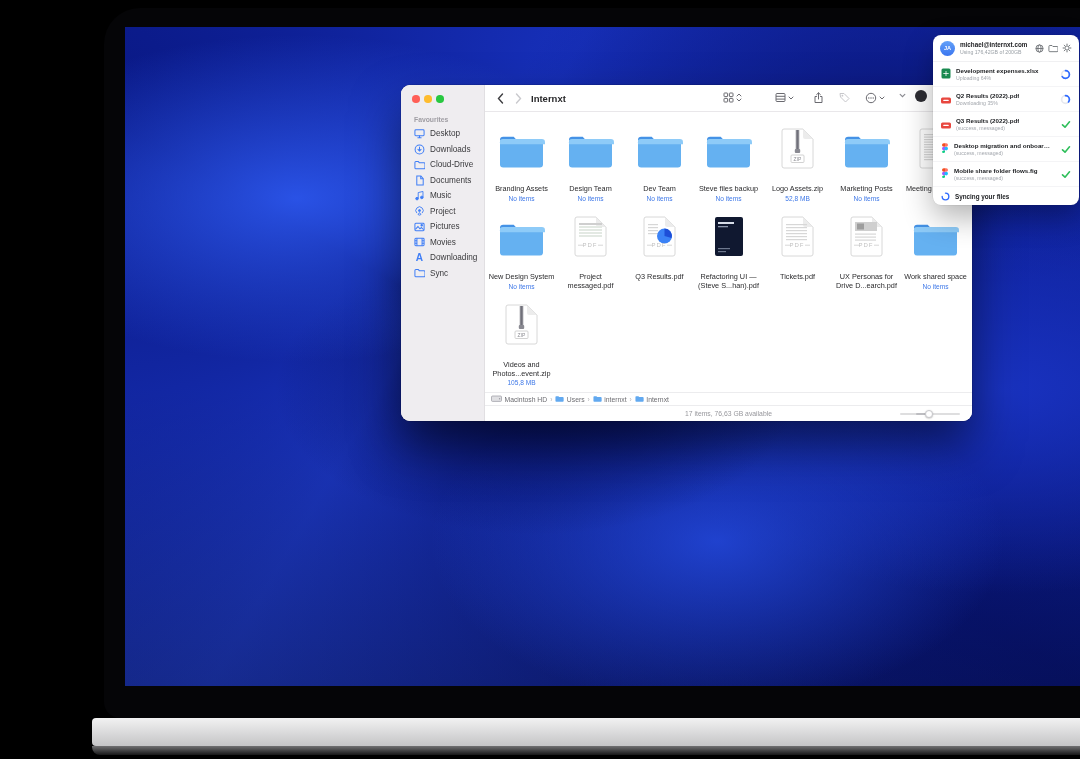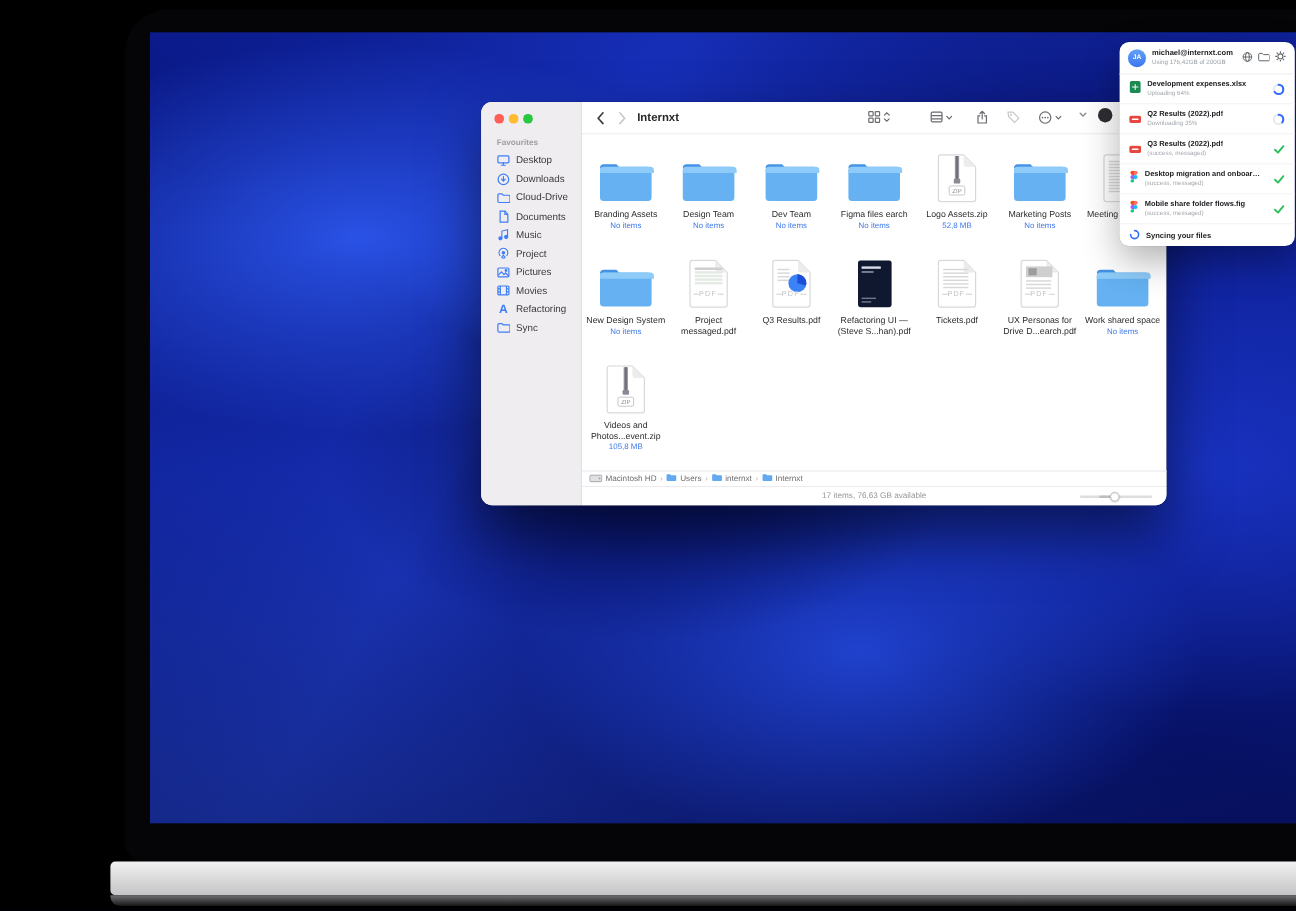--- a/index.html
+++ b/index.html
@@ -48,21 +48,21 @@
   .tb-title { position:absolute; left:46px; top:8px; font-size:9.5px; font-weight:700; color:#28282a; }
   .tbi { position:absolute; top:7px; display:flex; align-items:center; gap:2px; color:#6a6a70; }
   .tb-appicon { position:absolute; left:430px; top:5px; width:12px; height:12px;
     border-radius:50%; background:#2d2d33; }
 
   .content { position:absolute; left:85px; top:28px; right:0; height:279px;
     padding:13px 0 0 1px; display:grid; grid-template-columns:repeat(7,69px);
     grid-auto-rows:88px; overflow:hidden; }
   .file-cell { width:69px; display:flex; flex-direction:column; align-items:center; text-align:center; }
   .icon-box { height:43px; display:flex; align-items:flex-end; justify-content:center; }
-  .file-name { margin-top:6px; font-size:7.3px; line-height:8.6px; color:#2b2b2d; max-width:66px;
+  .file-name { margin-top:16px; font-size:7.3px; line-height:8.6px; color:#2b2b2d; max-width:66px;
     overflow-wrap:break-word; }
   .file-info { margin-top:1px; font-size:6.6px; color:#3e78e8; }
 
   .pathbar { position:absolute; left:84px; right:0; top:307px; height:13px;
     border-top:1px solid #ececee; display:flex; align-items:center; gap:3px;
     padding-left:6px; font-size:6.8px; color:#6d6d72; background:#fff; }
   .crumb { display:flex; align-items:center; gap:2.5px; }
   .crumb-sep { color:#b2b2b7; font-size:6.5px; }
   .statusbar { position:absolute; left:84px; right:0; top:320px; height:16px;
     border-top:1px solid #ececee; background:#fff; border-radius:0 0 9px 0;
@@ -198,21 +198,21 @@
             </svg>
           </span>
           <span class="sl">Movies</span>
         </div>
         <div class="side-item">
           <span class="si">
             <svg width="11" height="11" viewBox="0 0 12 12">
               <text x="6" y="9.6" text-anchor="middle" font-size="11" font-weight="bold" fill="#3f7ef6" font-family="Liberation Sans">A</text>
             </svg>
           </span>
-          <span class="sl">Refactoring</span>
+          <span class="sl">Downloading</span>
         </div>
         <div class="side-item">
           <span class="si">
             <svg width="11" height="10" viewBox="0 0 12 10">
               <path d="M1 2.4 q0-1.1 1.1-1.1 h2.6 l1.1 1.2 h5.1 q1.1 0 1.1 1.1 V8 q0 1.1-1.1 1.1 H2.1 Q1 9.1 1 8z" fill="none" stroke="#3f7ef6" stroke-width="1.1"></path>
             </svg>
           </span>
           <span class="sl">Sync</span>
         </div>
       </div>
@@ -323,21 +323,21 @@
         <div class="file-info">No items</div>
       </div>
       <div class="file-cell">
         <div class="icon-box">
           <svg width="47" height="36" viewBox="0 0 47 36">
             <path d="M2 7 q0-3.2 3.2-3.2 h10.5 l3.2 3.4 h-16.9z" fill="#4492e6"></path>
             <rect x="2" y="6" width="43" height="28.5" rx="3.2" fill="#65b1f1"></rect>
             <path d="M2 9.2 q0-3.2 3.2-3.2 h38.6 q3.2 0 3.2 3.2 v2 H2z" fill="#8ecbf8"></path>
           </svg>
         </div>
-        <div class="file-name">Figma files earch</div>
+        <div class="file-name">Steve files backup</div>
         <div class="file-info">No items</div>
       </div>
       <div class="file-cell">
         <div class="icon-box">
           <svg width="33" height="41" viewBox="0 0 33 41">
             <path d="M1 3 q0-2 2-2 h19 l10 10 v27 q0 2-2 2 H3 q-2 0-2-2z" fill="#fff" stroke="#d8d8d8" stroke-width="1"></path>
             <path d="M22 1 l10 10 h-8 q-2 0-2-2z" fill="#ececec"></path>
             <rect x="14.7" y="2" width="3.6" height="21" fill="#9a9aa0"></rect>
             <rect x="15.6" y="2" width="1.8" height="21" fill="#70707a"></rect>
             <rect x="13.8" y="21" width="5.4" height="4" rx="1" fill="#8a8a92"></rect>

